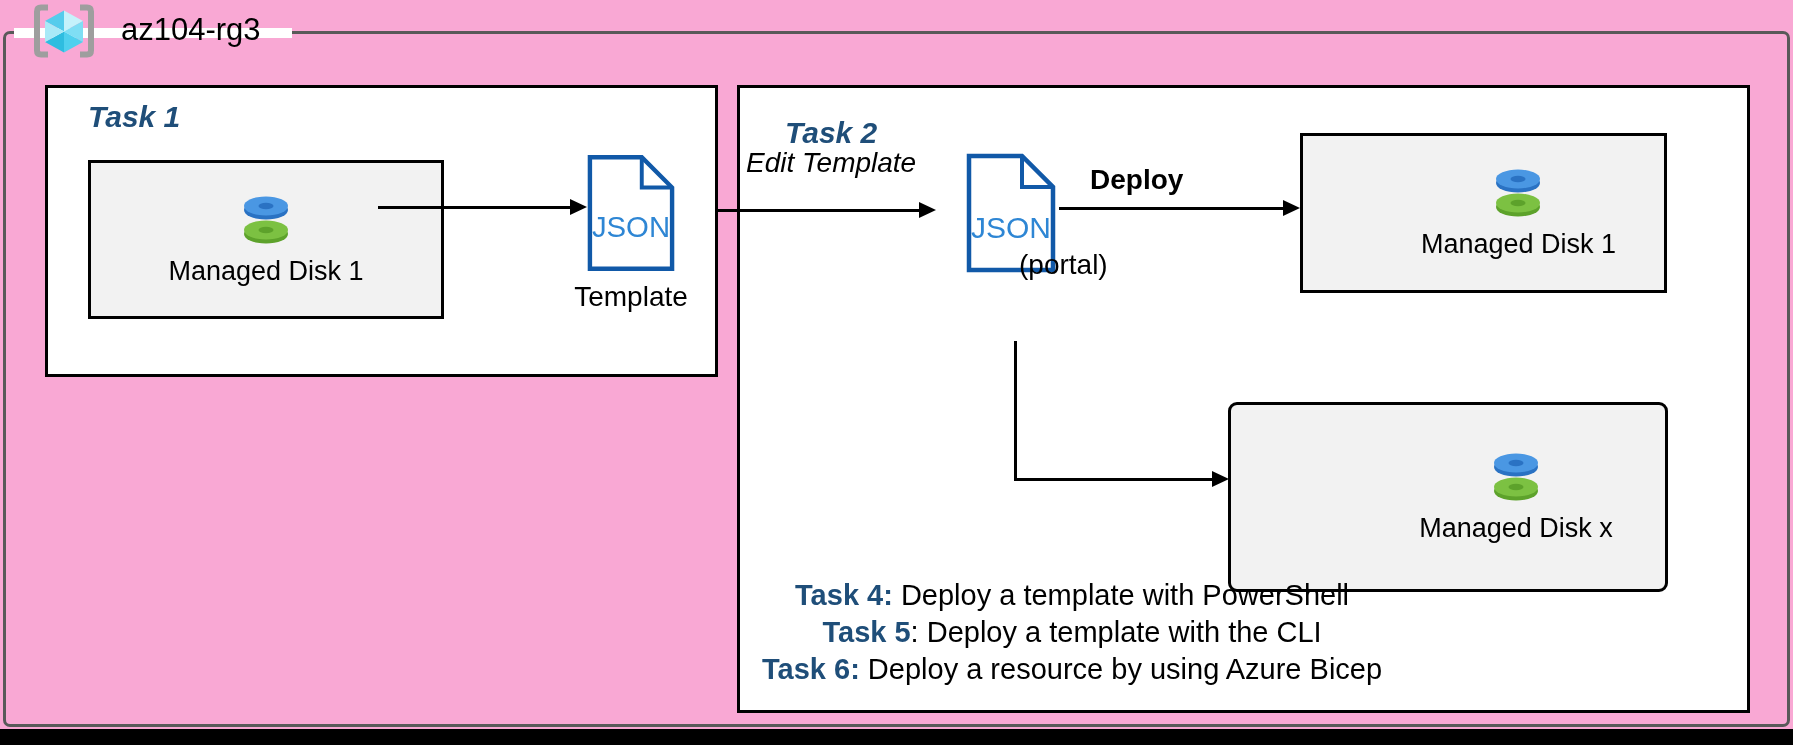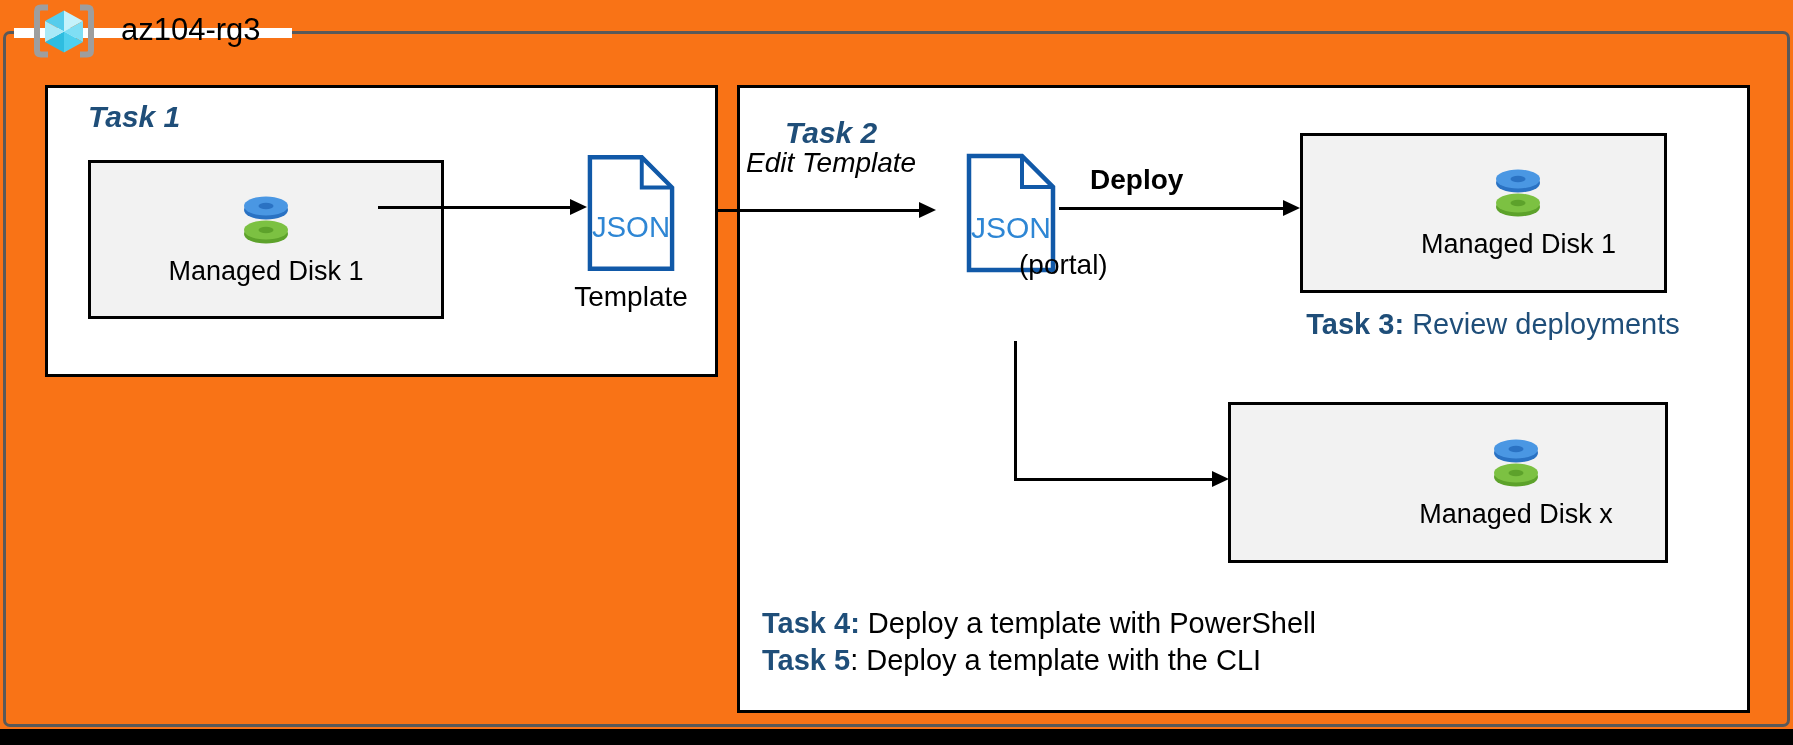--- a/index.html
+++ b/index.html
@@ -1,59 +1,59 @@
 <!DOCTYPE html>
 <html><head>
 <meta charset="utf-8">
 <style>
   html,body{margin:0;padding:0;background:#fff;}
   #canvas{
-    position:relative;width:1793px;height:745px;background:#f97316;overflow:hidden;
+    position:relative;width:1793px;height:745px;background:#f9a8d4;overflow:hidden;
     font-family:"Liberation Sans",sans-serif;color:#000;
   }
   .abs{position:absolute;}
   
   #frame{left:3px;top:31px;width:1787px;height:696px;border:3px solid #595959;border-radius:7px;box-sizing:border-box;}
   #frame-gap{left:14px;top:28px;width:278px;height:10px;background:#fff;}
   #rg-icon{left:30px;top:3px;}
   #rg-name{left:121px;top:11px;font-size:31px;line-height:38px;white-space:nowrap;}
   
   .task-box{border:3px solid #000;background:#fff;box-sizing:border-box;}
   #task1-box{left:45px;top:85px;width:673px;height:292px;}
   #task2-box{left:737px;top:85px;width:1013px;height:628px;}
   .task-title{font-weight:700;color:#1f4e79;font-size:30px;white-space:nowrap;font-style:italic;}
   #task1-title{left:88px;top:100px;}
   #task2-title{left:785px;top:100px;margin-top:16px;}
   
   .disk-box{background:#f2f2f2;border:3px solid #000;box-sizing:border-box;
     display:flex;flex-direction:column;align-items:center;justify-content:center;}
   #md1-box{left:88px;top:160px;width:356px;height:159px;}
   #md1r-box{left:1300px;top:133px;width:367px;height:160px;}
-  #mdx-box{left:1228px;top:402px;width:440px;height:161px;}
+  #mdx-box{left:1228px;top:402px;width:440px;height:190px;border-radius:9px;}
   .disk-shift-sm{transform:translateX(35px);}
   .disk-shift-lg{transform:translateX(68px);}
   .disk-label{font-size:27px;margin-top:3px;white-space:nowrap;}
   .disk-inner{display:flex;flex-direction:column;align-items:center;}
   
   .arrow-line{position:absolute;background:#000;height:3px;}
   .arrow-vline{position:absolute;background:#000;width:3px;}
   .arrow-head{position:absolute;width:0;height:0;border-top:8px solid transparent;
     border-bottom:8px solid transparent;border-left:17px solid #000;}
   
   .lbl{font-size:28px;white-space:nowrap;}
   #edit-template-label{left:746px;top:147px;font-style:italic;}
   #deploy-label{left:1090px;top:164px;font-weight:bold;}
   #portal-label{left:1019px;top:201px;margin-top:48px;}
   #template-label{left:556px;top:281px;width:150px;text-align:center;}
   #new-template-label{left:898px;top:295px;width:225px;text-align:center;}
   
   .navy{color:#1f4e79;}
   .bold{font-weight:700;}
   #task3-label{left:1293px;top:308px;width:400px;text-align:center;font-size:29px;white-space:nowrap;}
-  #task-list{left:762px;top:605px;font-size:29px;line-height:37px;}
+  #task-list{left:762px;top:577px;font-size:29px;line-height:37px;text-align:center;}
   .task-line{white-space:nowrap;}
   #bottom-bar{left:0;top:729px;width:1793px;height:16px;background:#000;}
 </style>
 </head>
 <body>
 
 <div id="canvas">
 
   <div class="abs" id="frame"></div>
   <div class="abs" id="frame-gap"></div>
@@ -132,21 +132,20 @@
           <ellipse cx="32" cy="37" rx="7.5" ry="3.2" fill="#5da22b"></ellipse>
           <ellipse cx="32" cy="17" rx="22" ry="9.5" fill="#2a72c3"></ellipse>
           <ellipse cx="32" cy="13" rx="22" ry="9.5" fill="#4a97e3"></ellipse>
           <ellipse cx="32" cy="13" rx="7.5" ry="3.2" fill="#2a72c3"></ellipse>
         </svg>
       </span>
       <span class="disk-label">Managed Disk 1</span>
     </div>
   </div>
 
-  <div class="abs" id="task3-label"><span class="navy bold">Task 3:</span><span class="navy"> Review deployments</span></div>
 
   <div class="arrow-vline" style="left:1014px;top:341px;height:140px;"></div>
   <div class="arrow-line" style="left:1014px;top:478px;width:200px;"></div>
   <div class="arrow-head" style="left:1212px;top:471px;"></div>
 
   <div class="abs disk-box" id="mdx-box">
     <div class="disk-inner disk-shift-lg">
       <span>
         <svg width="64" height="56" viewBox="0 0 64 56">
           <ellipse cx="32" cy="41" rx="22" ry="9.5" fill="#5da22b"></ellipse>
@@ -157,17 +156,18 @@
           <ellipse cx="32" cy="13" rx="7.5" ry="3.2" fill="#2a72c3"></ellipse>
         </svg>
       </span>
       <span class="disk-label">Managed Disk x</span>
     </div>
   </div>
 
   <div class="abs" id="task-list">
     <div class="task-line"><span class="navy bold">Task 4:</span><span> Deploy a template with PowerShell</span></div>
     <div class="task-line"><span class="navy bold">Task 5</span><span>: Deploy a template with the CLI</span></div>
+    <div class="task-line"><span class="navy bold">Task 6:</span><span> Deploy a resource by using Azure Bicep</span></div>
   </div>
 
   <div class="abs" id="bottom-bar"></div>
 
 </div>
 
 </body></html>

